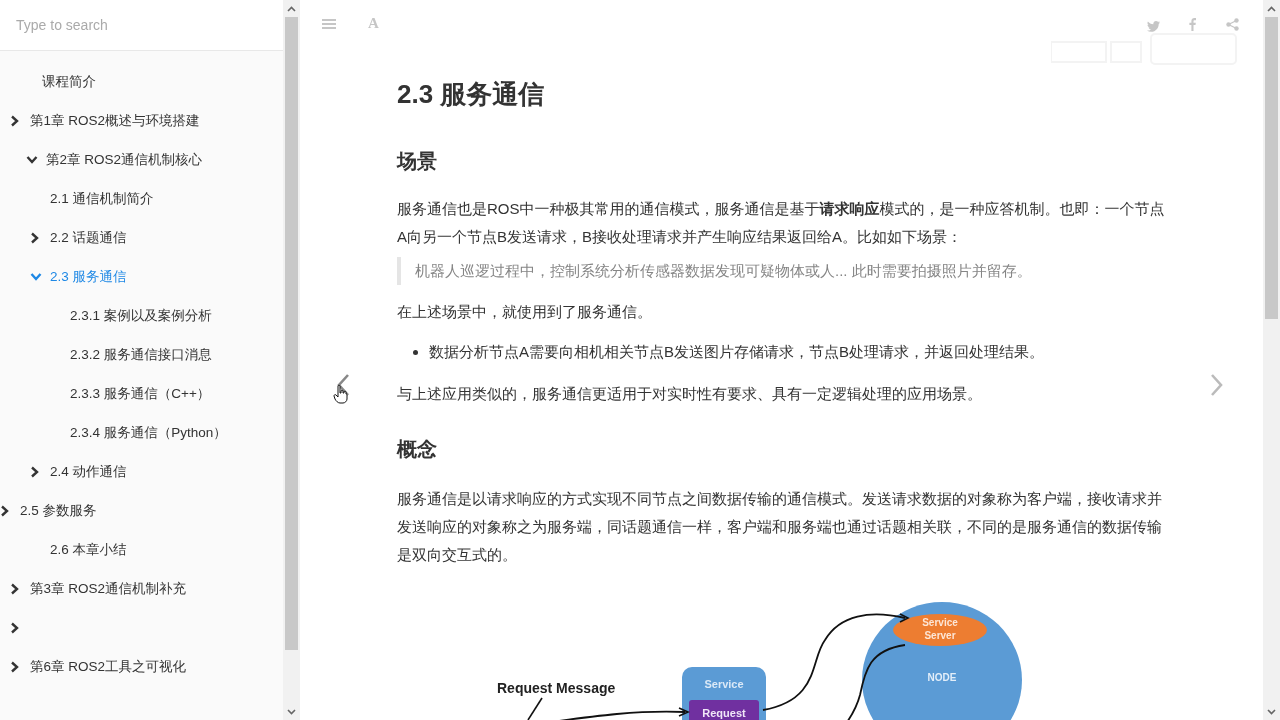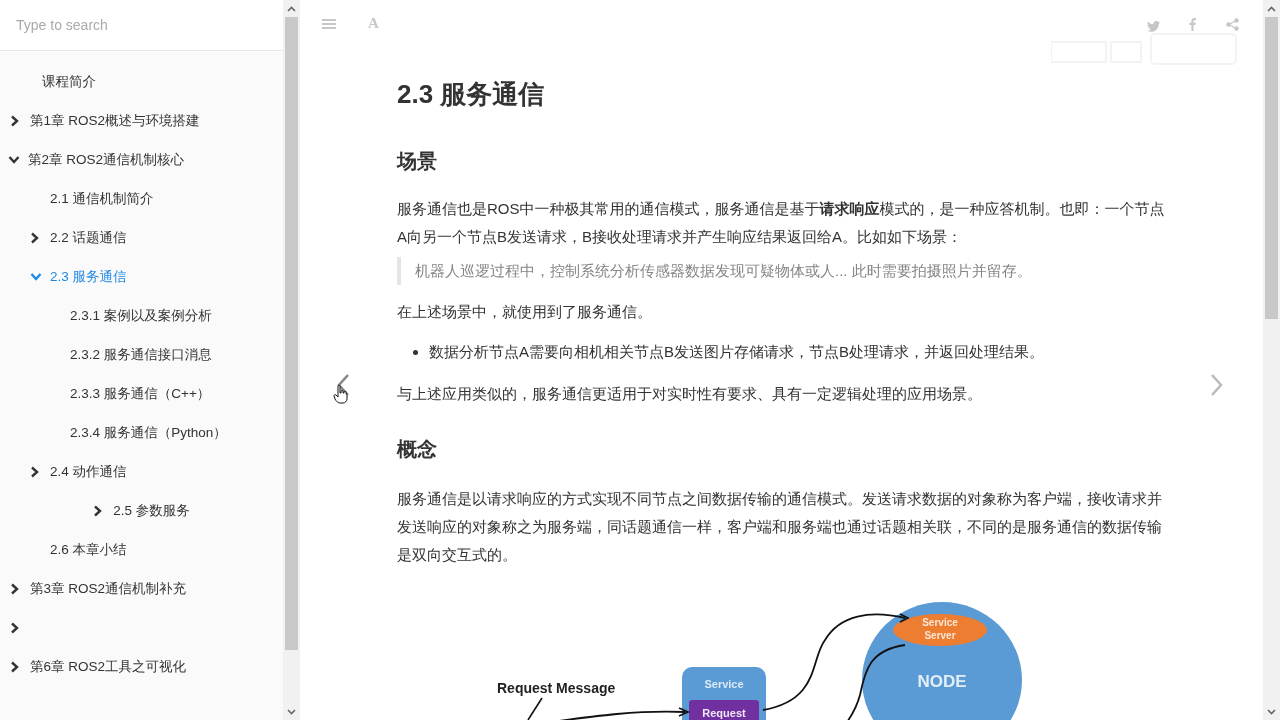--- a/index.html
+++ b/index.html
@@ -40,21 +40,21 @@
         <span style="margin-left: 16px;">课程简介</span>
       </div>
       <div class="toc-item" style="padding-left: 10px;">
         <span class="chev">
           <svg width="9" height="12" viewBox="0 0 9 12">
             <path d="M2 1.5 L7 6 L2 10.5" stroke="#333" stroke-width="2.4" fill="none"></path>
           </svg>
         </span>
         <span style="margin-left: 4px;">第1章 ROS2概述与环境搭建</span>
       </div>
-      <div class="toc-item" style="padding-left: 8px;">
+      <div class="toc-item" style="padding-left: 26px;">
         <span class="chev">
           <svg width="12" height="9" viewBox="0 0 12 9">
             <path d="M1.5 2 L6 7 L10.5 2" stroke="#333" stroke-width="2.4" fill="none"></path>
           </svg>
         </span>
         <span style="margin-left: 4px;">第2章 ROS2通信机制核心</span>
       </div>
       <div class="toc-item" style="padding-left: 30px;">
         <span class="chev"></span>
         <span style="margin-left: 4px;">2.1 通信机制简介</span>
@@ -92,21 +92,21 @@
         <span style="margin-left: 4px;">2.3.4 服务通信（Python）</span>
       </div>
       <div class="toc-item" style="padding-left: 30px;">
         <span class="chev">
           <svg width="9" height="12" viewBox="0 0 9 12">
             <path d="M2 1.5 L7 6 L2 10.5" stroke="#333" stroke-width="2.4" fill="none"></path>
           </svg>
         </span>
         <span style="margin-left: 4px;">2.4 动作通信</span>
       </div>
-      <div class="toc-item" style=" justify-content: center;">
+      <div class="toc-item" style="">
         <span class="chev">
           <svg width="9" height="12" viewBox="0 0 9 12">
             <path d="M2 1.5 L7 6 L2 10.5" stroke="#333" stroke-width="2.4" fill="none"></path>
           </svg>
         </span>
         <span style="margin-left: 4px;">2.5 参数服务</span>
       </div>
       <div class="toc-item" style="padding-left: 30px;">
         <span class="chev"></span>
         <span style="margin-left: 4px;">2.6 本章小结</span>
@@ -223,21 +223,21 @@
       <path d="M199 108 L 208 112 L 199 116" stroke="#111" stroke-width="1.6" fill="none"></path>
       <path d="M62 98 L 48 120" stroke="#111" stroke-width="1.6"></path>
     </svg>
     <div style="position:absolute;left:17px;top:80px;font-size:14px;font-weight:bold;color:#222;">Request Message</div>
     <div style="position:absolute;left:202px;top:78px;width:84px;text-align:center;font-size:11px;font-weight:bold;color:#dbe9f7;">Service</div>
     <div style="position:absolute;left:209px;top:107px;width:70px;text-align:center;font-size:11px;font-weight:bold;color:#f0e6f7;">Request</div>
     <div style="position:absolute;left:413px;top:16px;width:94px;text-align:center;font-size:10px;font-weight:bold;color:#fde6d6;line-height:13px;">
       <div>Service</div>
       <div>Server</div>
     </div>
-    <div style="position:absolute;left:412px;top:72px;width:100px;text-align:center;font-size:17px;font-weight:bold;color:#e3eef9;">NODE</div>
+    <div style="position:absolute;left:412px;top:72px;width:100px;text-align:center;font-size:10px;font-weight:bold;color:#e3eef9;">NODE</div>
   </div>
 
   <div class="nav-arrow" style="left:36px;top:373px;">
     <svg width="14" height="24" viewBox="0 0 14 24">
         <path d="M12 2 L3 12 L12 22" stroke="#888" stroke-width="2.6" fill="none"></path>
       </svg>
   </div>
   <div style="position:absolute;left:33px;top:384px;">
     <svg width="16" height="20" viewBox="0 0 16 20">
         <path d="M5 2 C5 1 7 1 7 2 L7 9 L8 9 L8 7 C8 6 10 6 10 7 L10 9 L11 9 L11 8 C11 7 13 7 13 8 L13 10 C13 10 14 10 14 11 L14 15 C14 17 12 19 10 19 L7 19 C5 19 3 17 2 15 L1 12 C1 11 2 10 3 11 L5 13 Z" fill="#fff" stroke="#111" stroke-width="1"></path>

